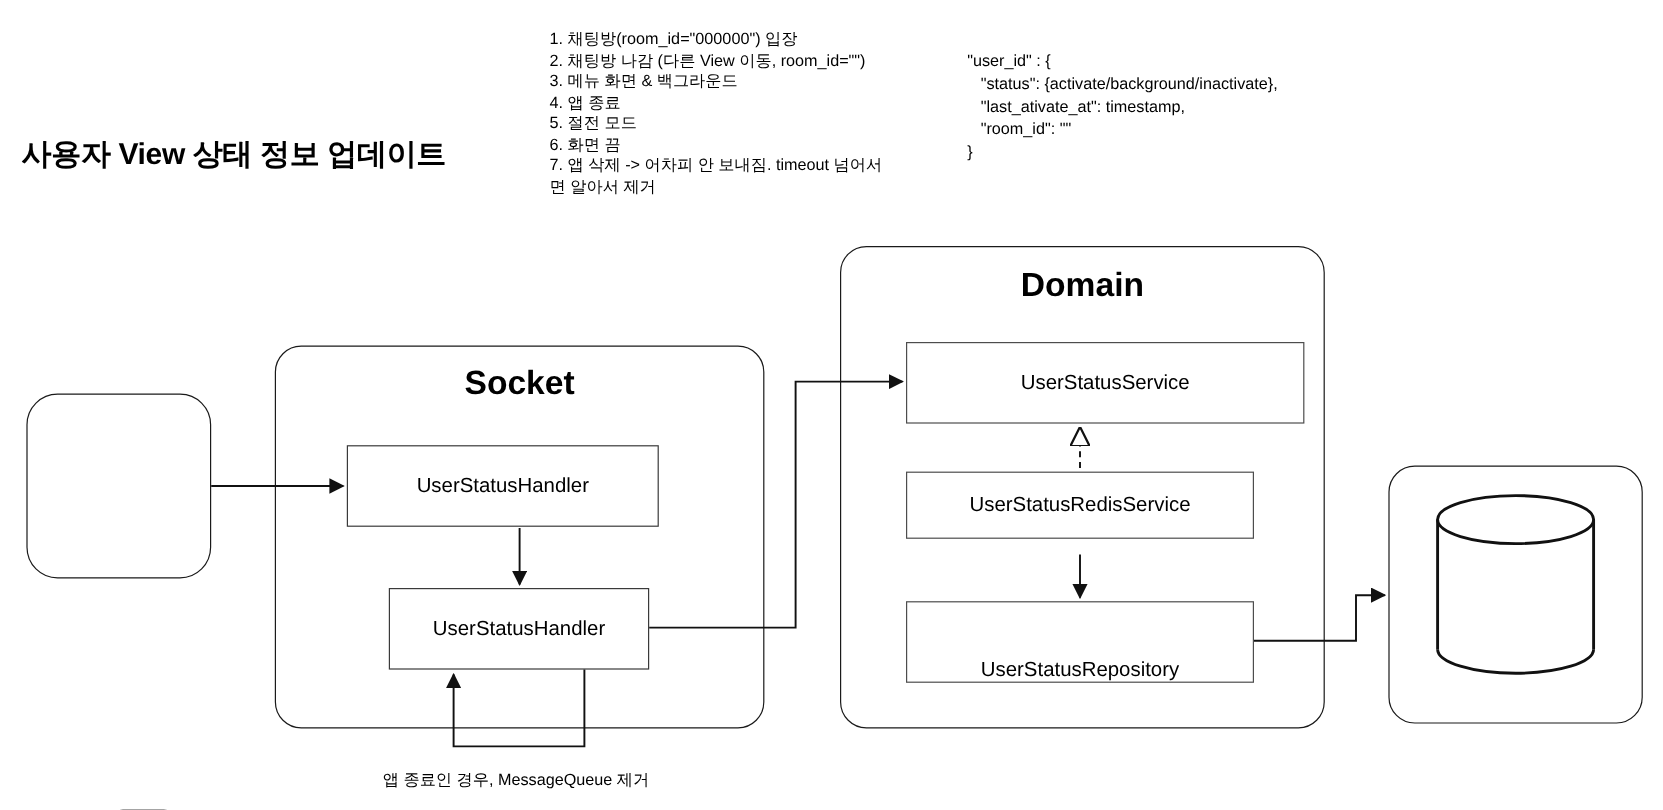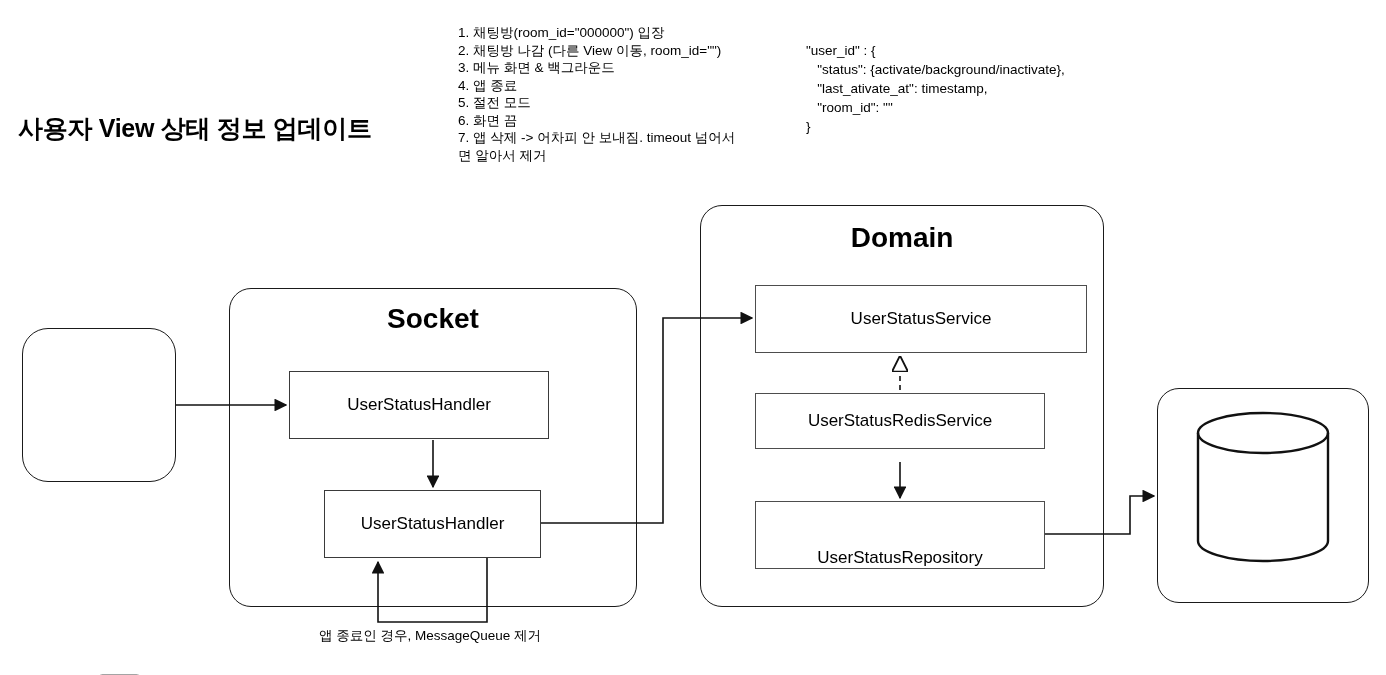--- a/index.html
+++ b/index.html
@@ -169,21 +169,21 @@
   </div>
   <div style="position:absolute; left:1196px; top:411px;">
     <svg viewBox="0 0 134 152" width="134" height="152" aria-hidden="true">
       <ellipse cx="67" cy="22" rx="65" ry="20" fill="#ffffff" stroke="#111" stroke-width="2.4"></ellipse>
       <path d="M2 22 L2 130" fill="none" stroke="#111" stroke-width="2.4"></path>
       <path d="M132 22 L132 130" fill="none" stroke="#111" stroke-width="2.4"></path>
       <path d="M2 130 A65 20 0 0 0 132 130" fill="none" stroke="#111" stroke-width="2.4"></path>
     </svg>
   </div>
 
-  <div class="caption" style="left:250px; top:627px; width:360px;">앱 종료인 경우, MessageQueue 제거</div>
+  <div class="caption" style="left:250px; top:641px; width:360px;">앱 종료인 경우, MessageQueue 제거</div>
 
   <svg id="wires" viewBox="0 0 1386 675">
     <defs>
       <marker id="arw" viewBox="0 0 10 10" refX="9" refY="5" markerWidth="8" markerHeight="8" orient="auto-start-reverse">
         <path d="M 0 0 L 10 5 L 0 10 z" fill="#111"></path>
       </marker>
       <marker id="hollow-tri" viewBox="0 0 12 12" refX="11" refY="6" markerWidth="10" markerHeight="10" orient="auto-start-reverse">
         <path d="M 0 0 L 12 6 L 0 12 z" fill="#ffffff" stroke="#111" stroke-width="1.4"></path>
       </marker>
     </defs>

